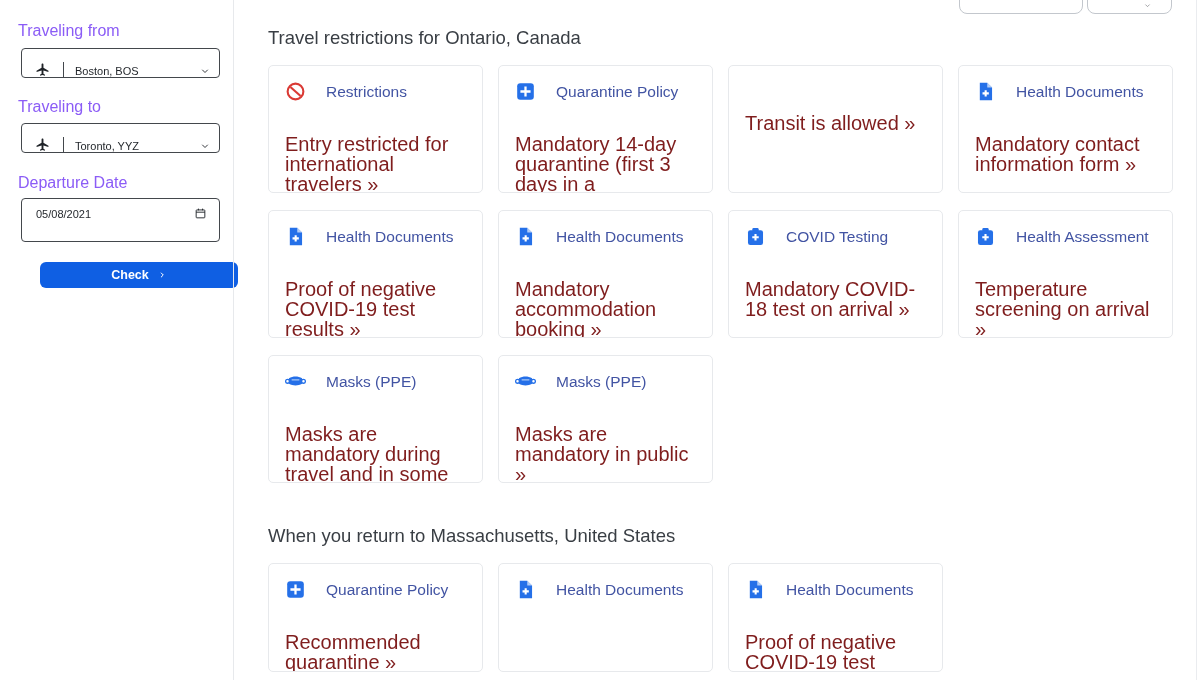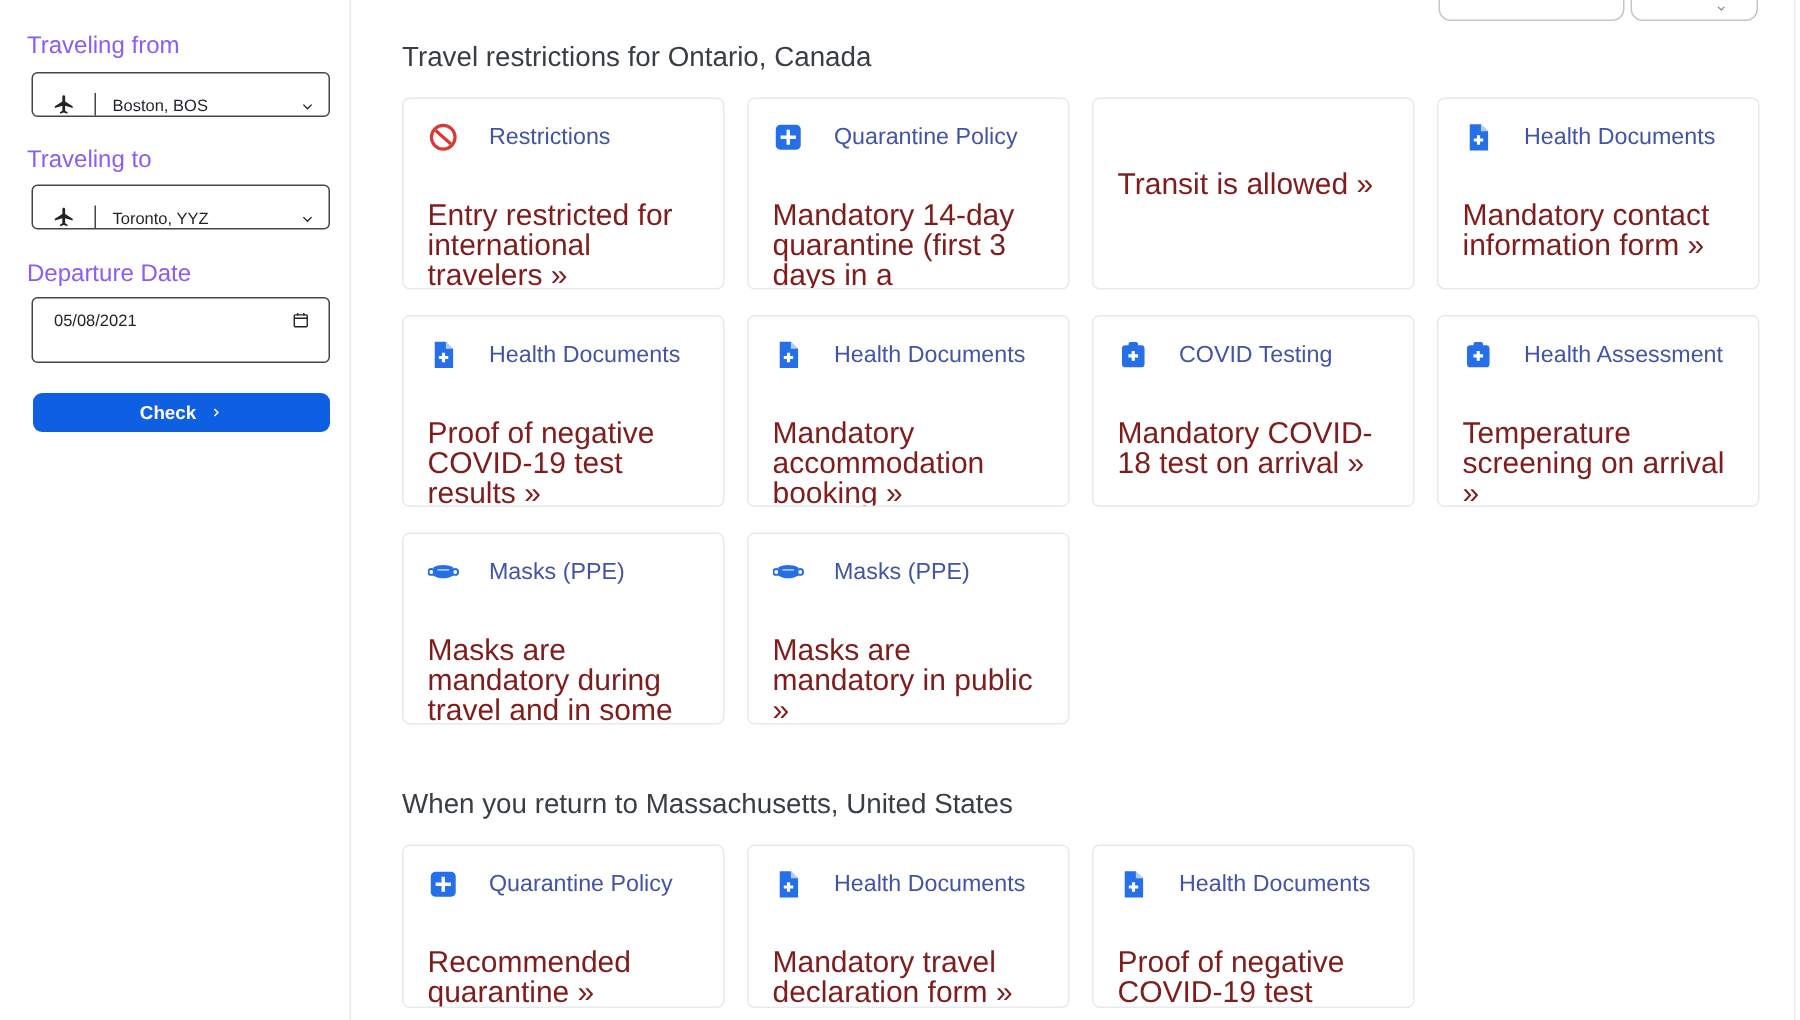--- a/index.html
+++ b/index.html
@@ -14,21 +14,21 @@
            border-radius:4px; background:#fff; display:flex; align-items:flex-end; cursor:pointer; }
   .combo .icon-cell { width:42px; border-right:1px solid #43474c; display:flex; align-items:center; justify-content:center; }
   .combo .value { flex:1; display:flex; align-items:center; padding-left:11px; font-size:11px; color:#1f2328; }
   .combo .caret { width:28px; display:flex; align-items:center; justify-content:center; }
 
   .date-field { position:absolute; left:21px; width:199px; height:44px; border:1px solid #43474c;
                 border-radius:4px; background:#fff; display:flex; align-items:center;
                 padding:0 12px 13px 14px; font-size:11px; color:#1f2328; cursor:text; }
   .date-field .spacer { flex:1; }
 
-  .check-btn { position:absolute; left:22px; top:262px; width:198px; height:26px; background:#0f5fe3;
+  .check-btn { position:absolute; left:40px; top:262px; width:198px; height:26px; background:#0f5fe3;
                border:none; border-radius:6px; color:#fff; font-family:inherit; font-size:12.5px; font-weight:700;
                display:flex; align-items:center; justify-content:center; gap:8px; cursor:pointer; }
 
   
   .pill { position:absolute; top:-17px; height:31px; background:#fff; border:1px solid #c3c7cd;
           border-radius:8px; cursor:pointer; }
   .pill .pill-caret { position:absolute; right:19px; bottom:3px; line-height:0; }
 
   
   .section-title { position:absolute; left:268px; font-size:18.5px; color:#393e44; }
@@ -273,21 +273,20 @@
       <div class="card-body">Recommended quarantine »</div>
     </div>
 
     <div class="card">
       <div class="card-head">
         <svg class="card-icon">
             <use href="#sym-health-documents"></use>
           </svg>
         <div class="card-title">Health Documents</div>
       </div>
-      <div class="card-body">Mandatory travel declaration form »</div>
     </div>
 
     <div class="card">
       <div class="card-head">
         <svg class="card-icon">
             <use href="#sym-health-documents"></use>
           </svg>
         <div class="card-title">Health Documents</div>
       </div>
       <div class="card-body">Proof of negative COVID-19 test results »</div>

